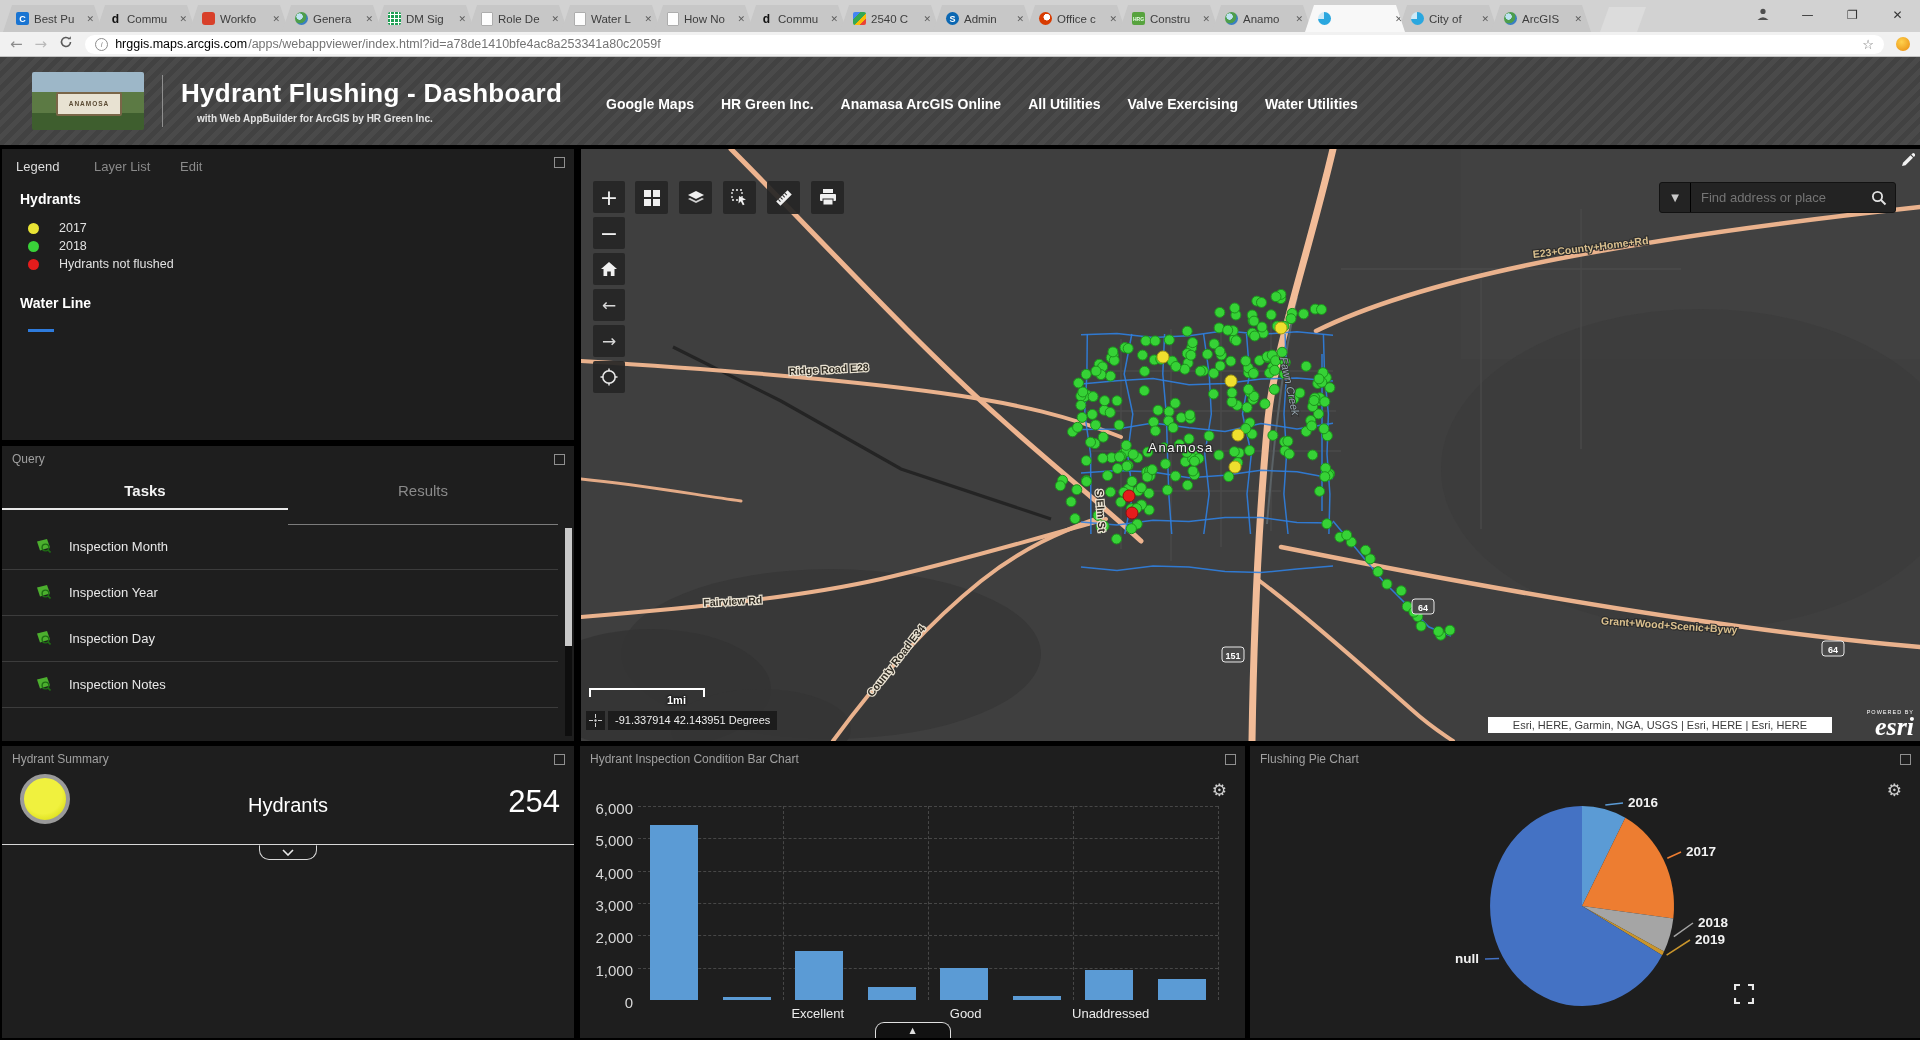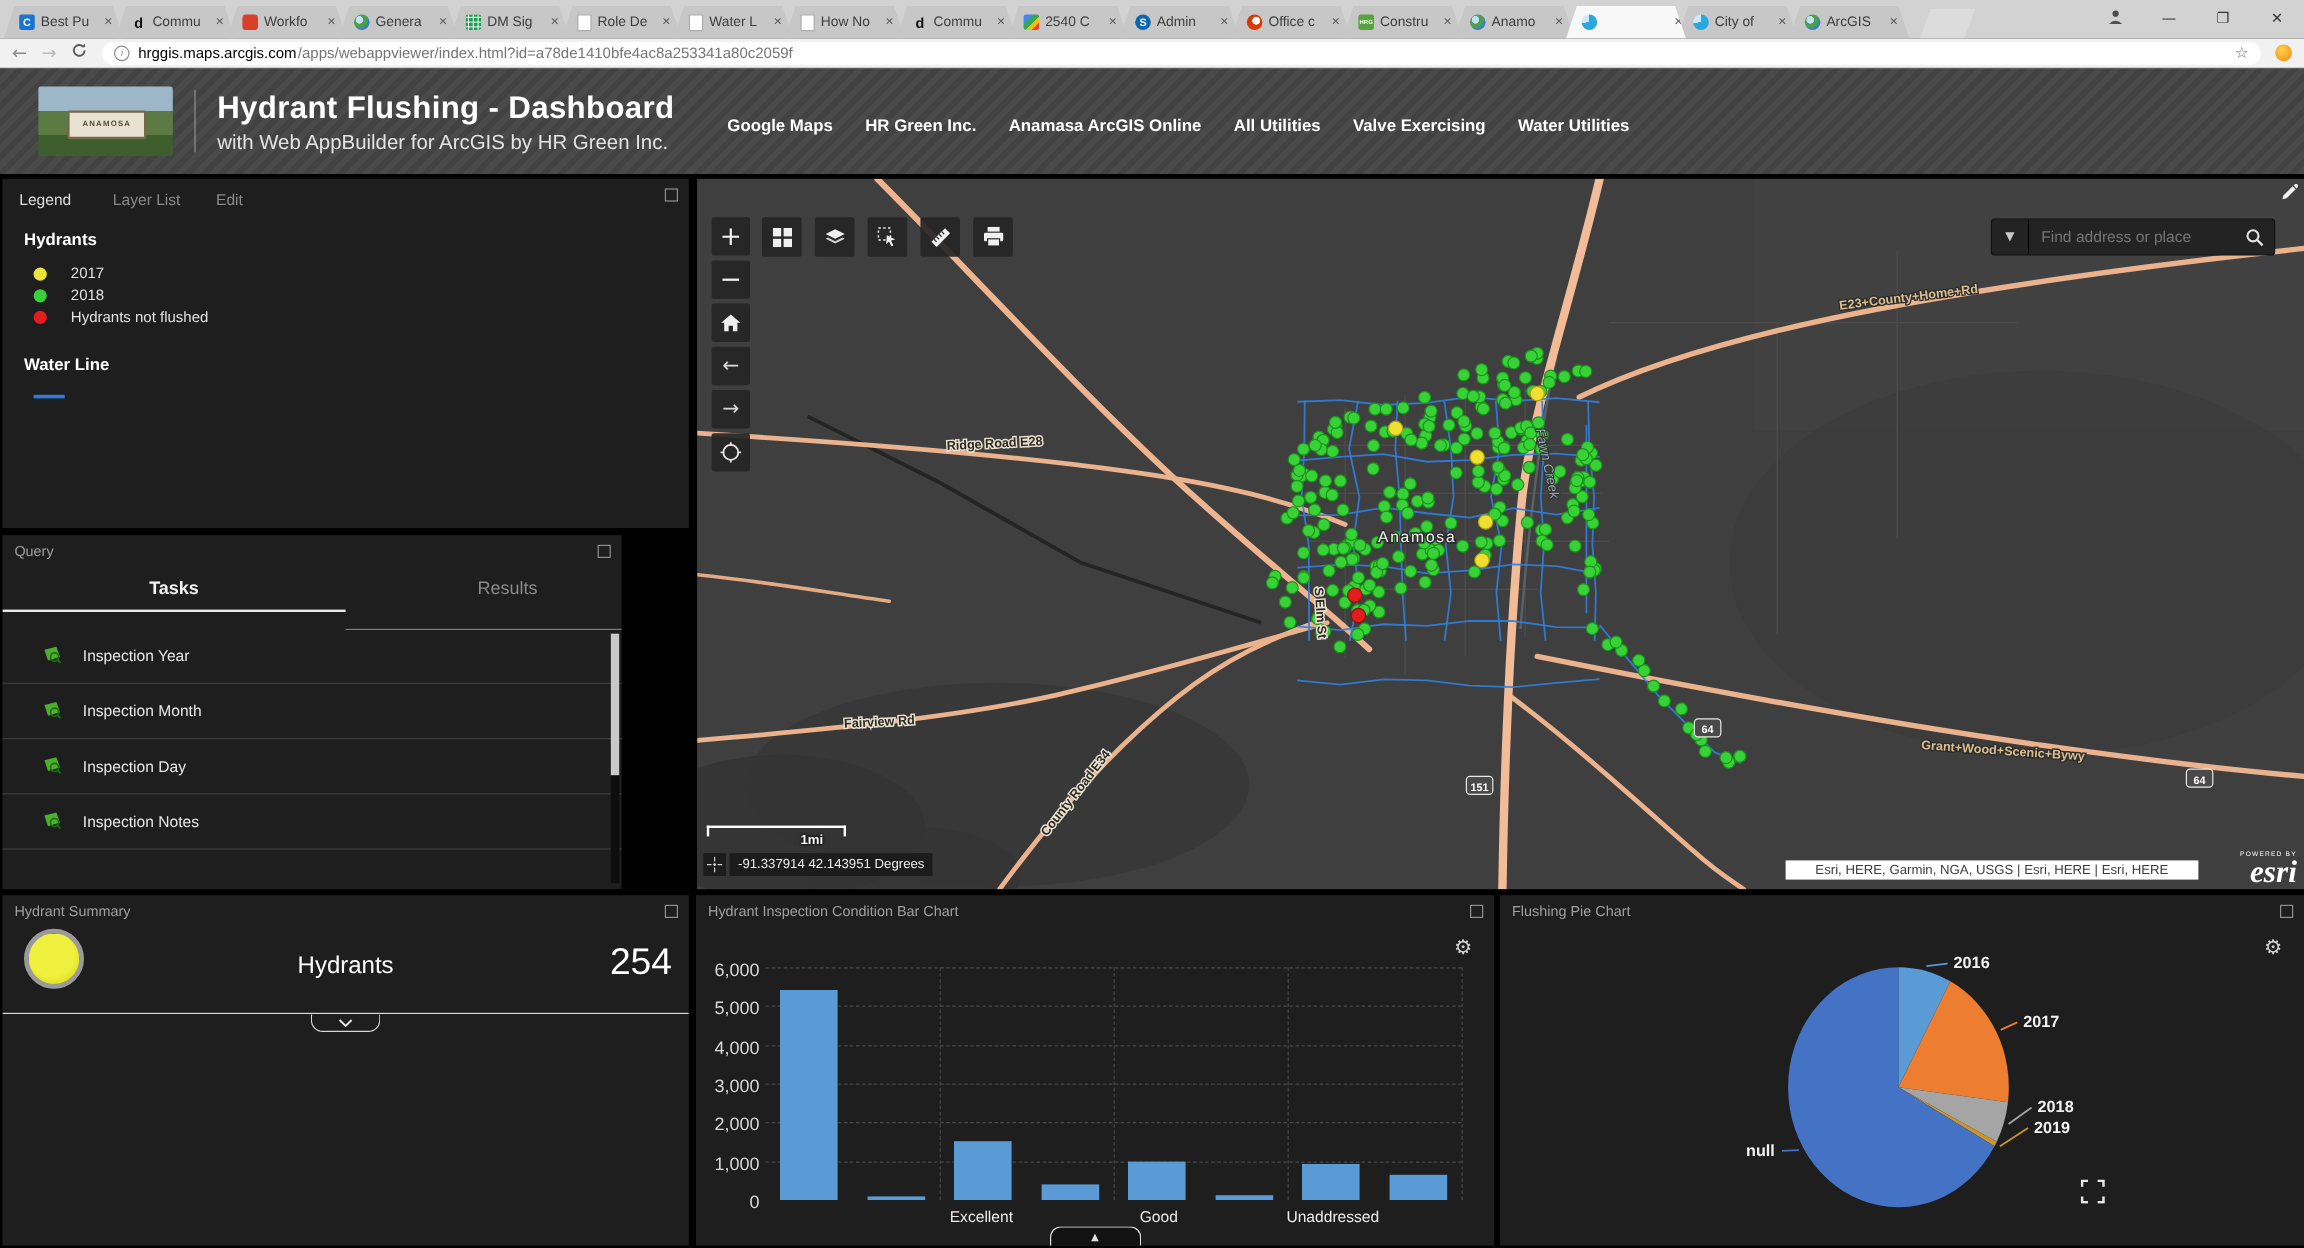--- a/index.html
+++ b/index.html
@@ -45,39 +45,39 @@
   #appheader{left:0;top:57px;width:1920px;height:88px;
     background:repeating-linear-gradient(135deg,#424242 0 5px,#4a4a4a 5px 10px);
     display:flex;align-items:center;box-sizing:border-box;padding-left:32px;}
   #logo{width:112px;height:58px;border-radius:2px;position:relative;overflow:hidden;
     background:linear-gradient(#9db7c8 0 35%,#5c7a44 35% 70%,#3e5e2e 70%);}
   #logo-sign{position:absolute;left:24px;top:20px;width:62px;height:20px;background:#e8e2d2;
     border:2px solid #7a6648;border-radius:2px;color:#5a4a33;font-size:6.5px;letter-spacing:1px;
     text-align:center;line-height:19px;font-weight:bold;}
   #hdr-sep{width:1px;height:52px;background:#8f8f8f;margin:0 18px;}
   #hdr-title{color:#fff;font-size:26px;font-weight:bold;letter-spacing:.3px;}
-  #hdr-sub{color:#e3e3e3;font-size:17px;margin-top:4px;font-weight:normal;}
+  #hdr-sub{color:#e3e3e3;font-size:10px;margin-top:4px;font-weight:bold;margin-left:16px;}
   #nav-links{display:flex;gap:27px;margin-left:44px;margin-top:6px;}
   .navlink{color:#fff;font-size:14px;font-weight:bold;}
   
   .panel{position:absolute;background:#1e1e1e;overflow:hidden;}
   .ptitle{position:absolute;left:10px;top:6px;font-size:12px;color:#a0a0a0;}
   .psq{position:absolute;right:9px;top:8px;width:9px;height:9px;border:1px solid #8f8f8f;}
   #legend-panel{left:2px;top:149px;width:572px;height:291px;}
   .ltab{position:absolute;top:10px;font-size:13px;color:#8a8a8a;text-align:center;}
   #ltab-legend{left:14px;color:#dcdcdc;}
   #ltab-layerlist{left:92px;}
   #ltab-edit{left:178px;}
   #legend-hydrants{position:absolute;left:18px;top:42px;font-size:14px;font-weight:bold;color:#fff;}
   #legend-items{position:absolute;left:26px;top:70px;}
   .lrow{display:flex;align-items:center;gap:20px;height:18px;font-size:12.5px;color:#e2e2e2;}
   .ldot{width:11px;height:11px;border-radius:50%;}
   #legend-waterline{position:absolute;left:18px;top:146px;font-size:14px;font-weight:bold;color:#fff;}
   #wl-swatch{position:absolute;left:26px;top:180px;width:26px;height:3px;background:#2e7bdc;}
-  #query-panel{left:2px;top:446px;width:516px;height:295px;}
+  #query-panel{left:2px;top:446px;width:572px;height:295px;}
   #qtab-tasks{position:absolute;left:0;top:36px;width:286px;text-align:center;font-size:15px;
     font-weight:bold;color:#f2f2f2;padding-bottom:9px;border-bottom:2px solid #e8e8e8;}
   #qtab-results{position:absolute;left:286px;top:36px;width:270px;text-align:center;font-size:15px;
     color:#8a8a8a;padding-bottom:25px;border-bottom:1px solid #7c7c7c;}
   #task-list{position:absolute;left:0;top:78px;width:556px;}
   .task-row{display:flex;align-items:center;gap:18px;height:45px;padding-left:34px;
     border-bottom:1px solid #3c3c3c;font-size:13px;color:#e8e8e8;}
   #qscroll{position:absolute;right:2px;top:82px;width:7px;height:208px;background:#0e0e0e;}
   #qthumb{position:absolute;left:0;top:0;width:7px;height:118px;background:#c9c9c9;}
   
@@ -316,29 +316,29 @@
   <span class="psq"></span>
   <div id="qtab-tasks">Tasks</div>
   <div id="qtab-results">Results</div>
   <div id="task-list">
       <div class="task-row">
         <span><svg width="15" height="15" viewBox="0 0 15 15">
             <path d="M1 3.5 L11 1 L14 9.5 L4 12.5 Z" fill="#4caf2e"></path>
             <circle cx="9.5" cy="9.5" r="3.4" fill="none" stroke="#1e6e14" stroke-width="1.4"></circle>
             <line x1="12" y1="12" x2="14.5" y2="14.5" stroke="#1e6e14" stroke-width="1.6"></line>
           </svg></span>
-        <span>Inspection Year</span>
+        <span>Inspection Month</span>
       </div>
       <div class="task-row">
         <span><svg width="15" height="15" viewBox="0 0 15 15">
             <path d="M1 3.5 L11 1 L14 9.5 L4 12.5 Z" fill="#4caf2e"></path>
             <circle cx="9.5" cy="9.5" r="3.4" fill="none" stroke="#1e6e14" stroke-width="1.4"></circle>
             <line x1="12" y1="12" x2="14.5" y2="14.5" stroke="#1e6e14" stroke-width="1.6"></line>
           </svg></span>
-        <span>Inspection Month</span>
+        <span>Inspection Year</span>
       </div>
       <div class="task-row">
         <span><svg width="15" height="15" viewBox="0 0 15 15">
             <path d="M1 3.5 L11 1 L14 9.5 L4 12.5 Z" fill="#4caf2e"></path>
             <circle cx="9.5" cy="9.5" r="3.4" fill="none" stroke="#1e6e14" stroke-width="1.4"></circle>
             <line x1="12" y1="12" x2="14.5" y2="14.5" stroke="#1e6e14" stroke-width="1.6"></line>
           </svg></span>
         <span>Inspection Day</span>
       </div>
       <div class="task-row">

